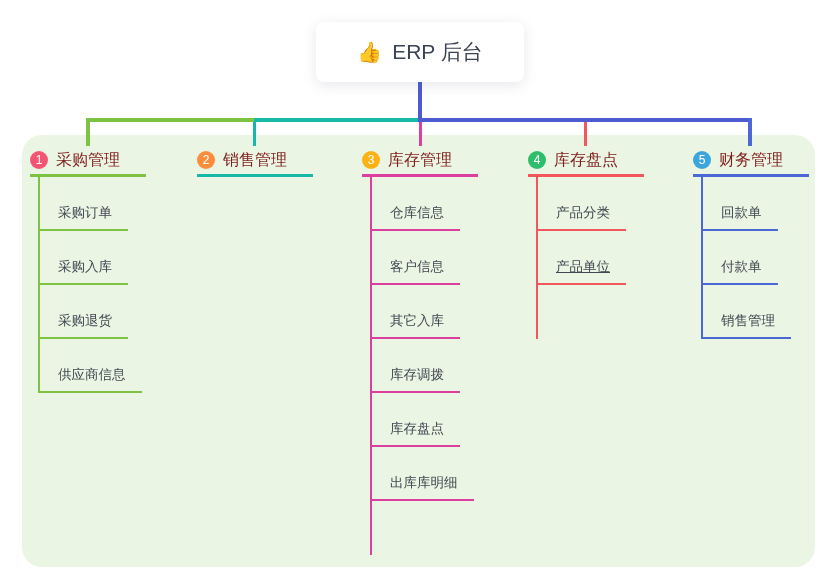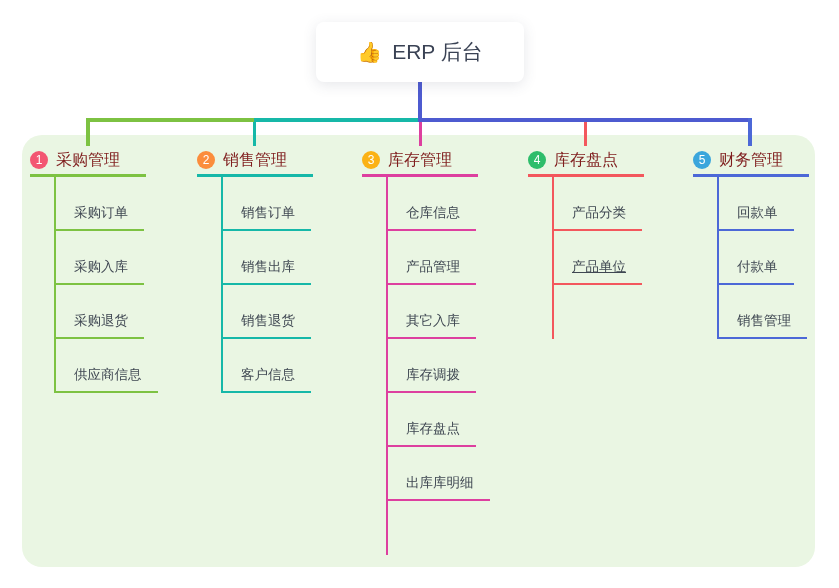--- a/index.html
+++ b/index.html
@@ -25,21 +25,21 @@
   .branch-header {
     display:flex; align-items:center; gap:8px; height:28px;
     border-bottom:3px solid #999; width:116px;
   }
   .badge {
     width:18px; height:18px; border-radius:50%; color:#fff; font-size:12px;
     display:flex; align-items:center; justify-content:center; flex:none;
     background:#999;
   }
   .branch-label { font-size:16px; color:#7f1d1d; white-space:nowrap; font-weight:500; }
-  .children { position:relative; margin-left:24px; }
+  .children { position:relative; margin-left:8px; }
   .vline { position:absolute; left:0; top:0; width:2px; background:#999; }
   .branch-b1 .vline, .branch-b2 .vline { height:216px; }
   .branch-b3 .vline { height:378px; }
   .branch-b4 .vline, .branch-b5 .vline { height:162px; }
   .child { height:54px; display:flex; align-items:flex-end; }
   .child-inner {
     border-bottom:2px solid #999; padding:0 16px 7px 20px;
     font-size:13.5px; color:#3f4752; white-space:nowrap;
   }
 </style>
@@ -83,49 +83,34 @@
         <span class="child-inner" style="border-bottom-color: rgb(125, 194, 66);">供应商信息</span>
       </div>
   </div>
 </div>
 
 <div class="branch branch-b2" style="left:197px;">
   <div class="branch-header" style="border-bottom-color: rgb(22, 184, 168);">
     <span class="badge" style="background-color: rgb(251, 141, 60);">2</span>
     <span class="branch-label">销售管理</span>
   </div>
-  <div class="children">
-    <div class="vline" style="background-color: rgb(22, 184, 168);"></div>
-    <div class="child">
-        <span class="child-inner" style="border-bottom-color: rgb(22, 184, 168);">销售订单</span>
-      </div>
-    <div class="child">
-        <span class="child-inner" style="border-bottom-color: rgb(22, 184, 168);">销售出库</span>
-      </div>
-    <div class="child">
-        <span class="child-inner" style="border-bottom-color: rgb(22, 184, 168);">销售退货</span>
-      </div>
-    <div class="child">
-        <span class="child-inner" style="border-bottom-color: rgb(22, 184, 168);">客户信息</span>
-      </div>
-  </div>
 </div>
 
 <div class="branch branch-b3" style="left:362px;">
   <div class="branch-header" style="border-bottom-color: rgb(221, 63, 159);">
     <span class="badge" style="background-color: rgb(251, 178, 21);">3</span>
     <span class="branch-label">库存管理</span>
   </div>
   <div class="children">
     <div class="vline" style="background-color: rgb(221, 63, 159);"></div>
     <div class="child">
         <span class="child-inner" style="border-bottom-color: rgb(221, 63, 159);">仓库信息</span>
       </div>
     <div class="child">
-        <span class="child-inner" style="border-bottom-color: rgb(221, 63, 159);">产品管理</span>
+        <span class="child-inner" style="border-bottom-color: rgb(221, 63, 159);">客户信息</span>
       </div>
     <div class="child">
         <span class="child-inner" style="border-bottom-color: rgb(221, 63, 159);">其它入库</span>
       </div>
     <div class="child">
         <span class="child-inner" style="border-bottom-color: rgb(221, 63, 159);">库存调拨</span>
       </div>
     <div class="child">
         <span class="child-inner" style="border-bottom-color: rgb(221, 63, 159);">库存盘点</span>
       </div>

